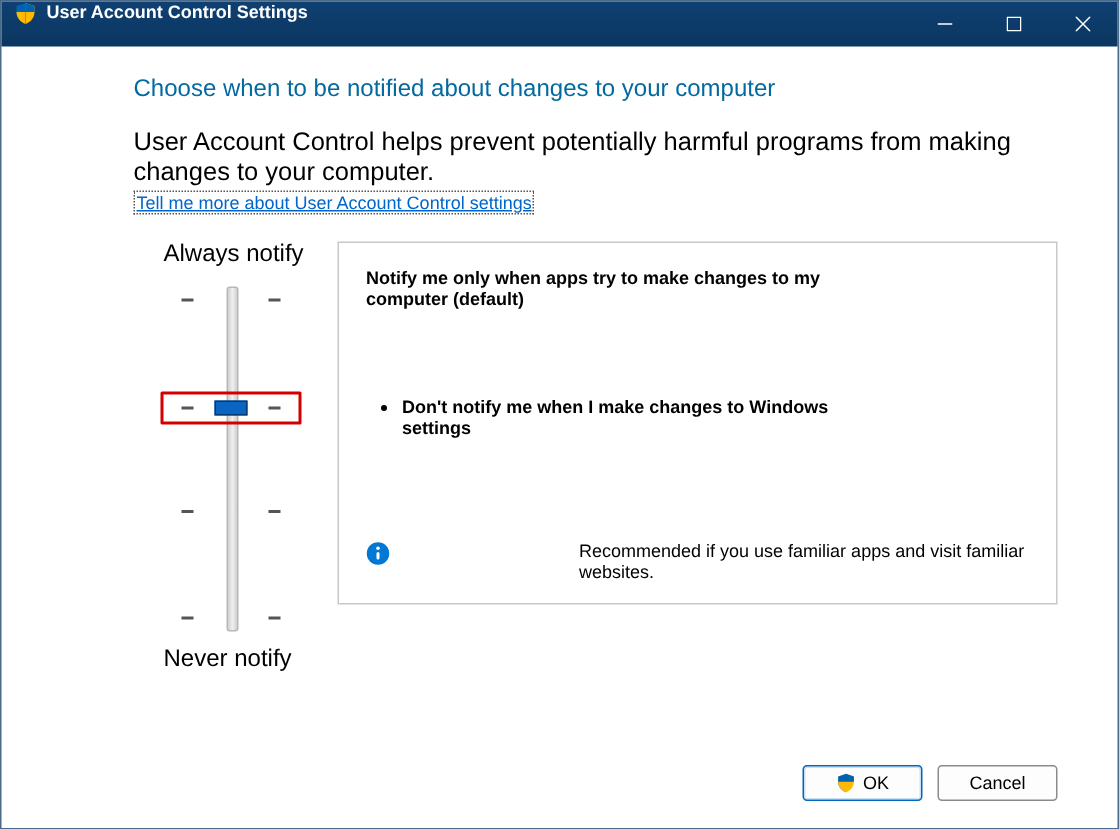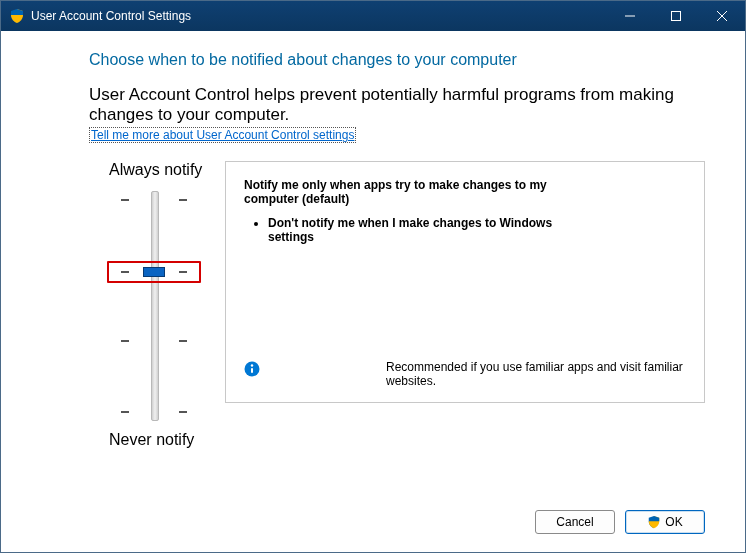--- a/index.html
+++ b/index.html
@@ -1,18 +1,18 @@
 <!DOCTYPE html>
 <html><head>
 <meta charset="utf-8">
 <style>
   html,body{margin:0;padding:0;font-family:"Segoe UI",Arial,sans-serif;font-size:12px;color:#000;background:#fff;}
   .window{width:746px;height:553px;border:1px solid #4b6a88;box-sizing:border-box;position:relative;background:#fff;}
   
-  .titlebar{height:30px;background:#0d3a66;background:linear-gradient(#0f4072,#0b3660);display:flex;align-items:center;color:#fff;}
+  .titlebar{height:30px;background:#0d3a66;background:linear-gradient(#0f4072,#0b3660);display:flex;color:#fff;font-weight:bold;}
   .titlebar .shield{width:16px;height:16px;margin-left:8px;margin-right:6px;flex:none;}
   .titlebar .title{flex:none;font-size:12px;}
   .titlebar .spacer{flex:1;}
   .winbtn{width:46px;height:30px;display:flex;align-items:center;justify-content:center;color:#fff;}
   .winbtn svg{width:10px;height:10px;}
   
   .body{position:absolute;left:0;right:0;top:30px;bottom:0;padding:20px 40px 20px 88px;box-sizing:border-box;}
   .heading{color:#0369a1;font-size:16px;margin:0 0 16px 0;font-weight:400;}
   .subtext{font-size:17px;margin:0;}
   .linklike{color:#0066cc;text-decoration:underline;font-size:12px;text-align:right;}
@@ -23,21 +23,21 @@
   .slider-top-label,.slider-bot-label{font-size:16px;text-align:left;padding-left:20px;white-space:nowrap;}
   .slider-bot-label{margin-top:10px;}
   .slider-zone{position:relative;height:230px;margin:12px 0 6px 0;}
   .track{position:absolute;left:50%;top:0;bottom:0;width:6px;margin-left:-3px;background:linear-gradient(to right,#d0d0d0,#f0f0f0,#d0d0d0);border:1px solid #b8b8b8;border-radius:2px;}
   .tick{position:absolute;left:0;right:0;height:0;}
   .tick::before,.tick::after{content:"";position:absolute;top:-1px;width:8px;height:2px;background:#555;}
   .tick::before{left:32px;}
   .tick::after{right:32px;}
   .thumb{position:absolute;left:50%;width:22px;height:10px;margin-left:-11px;margin-top:-5px;background:#0a64c2;border:1px solid #063a73;box-sizing:border-box;}
   .highlight{position:absolute;left:18px;right:18px;height:22px;margin-top:-11px;border:2px solid #d40000;border-radius:1px;box-sizing:border-box;pointer-events:none;}
-  .desc-panel{flex:1;border:1px solid #c8c8c8;margin-left:6px;padding:16px 18px 14px 18px;box-sizing:border-box;min-height:242px;display:flex;flex-direction:column;}
+  .desc-panel{flex:1;border:1px solid #c8c8c8;margin-left:6px;padding:16px 18px 14px 18px;box-sizing:border-box;min-height:242px;display:flex;flex-direction:column;gap:48px;}
   .desc-title{font-weight:600;font-size:12px;margin:0 0 10px 0;max-width:320px;}
   .desc-list{margin:0 0 0 4px;padding:0 0 0 20px;}
   .desc-list li{font-size:12px;margin-bottom:6px;max-width:300px;font-weight:bold;}
   .reco-row{display:flex;align-items:flex-start;margin-top:auto;justify-content:space-between;}
   .info-icon{width:16px;height:16px;flex:none;margin-right:8px;margin-top:1px;}
   .reco-text{font-size:12px;max-width:300px;}
   
   .footer{position:absolute;right:40px;bottom:18px;display:flex;gap:10px;}
   .btn{min-width:80px;height:24px;border:1px solid #8a8a8a;border-radius:3px;background:#fdfdfd;font-size:12px;display:flex;align-items:center;justify-content:center;padding:0 12px;box-sizing:border-box;cursor:default;}
   .btn.primary{border-color:#0067c0;box-shadow:inset 0 0 0 1px rgba(0,103,192,0.2);}
@@ -113,29 +113,29 @@
                 <rect x="7" y="7" width="2" height="5" rx="1" fill="#fff"></rect>
                 <circle cx="8" cy="4.5" r="1.2" fill="#fff"></circle>
               </svg>
           </span>
           <span class="reco-text">Recommended if you use familiar apps and visit familiar websites.</span>
         </div>
       </div>
     </div>
 
     <div class="footer">
-      <div class="btn">
-        <span>Cancel</span>
-      </div>
       <div class="btn primary">
         <span class="shield-sm">
           <svg viewBox="0 0 16 16">
             <path d="M8 1 L14 3 V7 C14 11 11 14 8 15 V1 Z" fill="#ffb900"></path>
             <path d="M8 1 L2 3 V7 C2 11 5 14 8 15 V1 Z" fill="#0063b1"></path>
             <path d="M8 1 L14 3 V7 H8 Z" fill="#0063b1"></path>
             <path d="M8 7 H2 V7 C2 11 5 14 8 15 V7 Z" fill="#ffb900"></path>
           </svg>
         </span>
         <span>OK</span>
       </div>
+      <div class="btn">
+        <span>Cancel</span>
+      </div>
     </div>
   </div>
 </div>
 
 </body></html>

